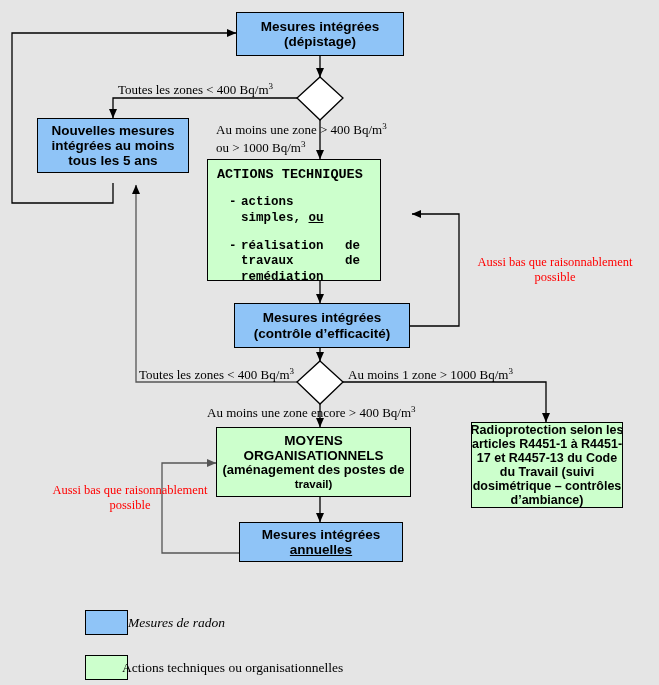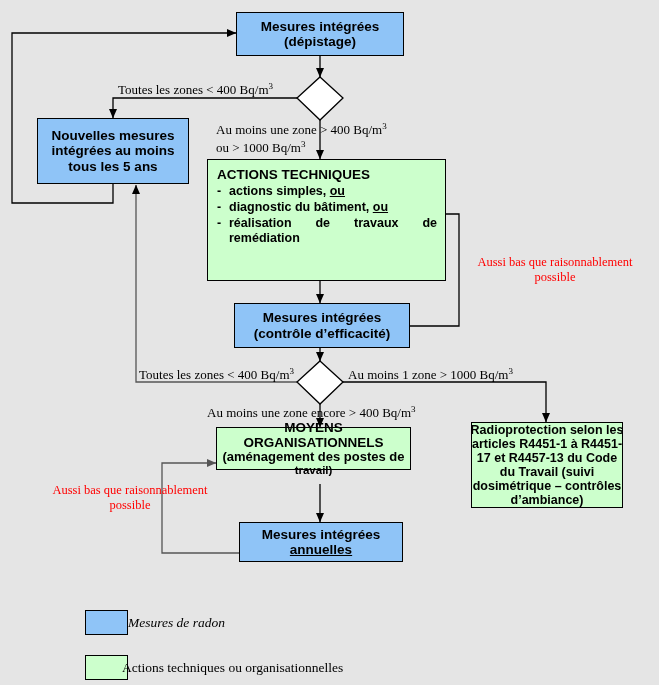--- a/index.html
+++ b/index.html
@@ -62,21 +62,21 @@
   }
   .actions-list {
     list-style: none;
     margin: 0;
     padding: 0;
   }
   .actions-list li {
     display: block;
     position: relative;
     padding-left: 12px;
-    margin: 0;
+    margin: 12px;
     font-weight: bold;
   }
   .actions-list li::before {
     content: "-";
     position: absolute;
     left: 0;
     top: 0;
   }
   .actions-list li.just {
     text-align: justify;
@@ -165,41 +165,40 @@
     <polygon points="320,77 343,98 320,120 297,98" fill="#ffffff" stroke="#000000" stroke-width="1.3"></polygon>
 
     <polygon points="320,361 343,382 320,404 297,382" fill="#ffffff" stroke="#000000" stroke-width="1.3"></polygon>
   </svg>
 
   <div class="node blue" style="left:236px; top:12px; width:168px; height:44px; font-size:13.5px;">
     <span class="node-line">Mesures intégrées</span>
     <span class="node-line">(dépistage)</span>
   </div>
 
-  <div class="node blue" style="left:37px; top:118px; width:152px; height:66px; font-size:13.5px;">
+  <div class="node blue" style="left:37px; top:118px; width:152px; height:55px; font-size:13.5px;">
     <span class="node-line">Nouvelles mesures</span>
     <span class="node-line">intégrées au moins</span>
     <span class="node-line">tous les 5 ans</span>
   </div>
 
-  <div class="node green actions" style="left:207px; top:159px; width:239px; height:122px;">
+  <div class="node green actions" style="left:207px; top:159px; width:174px; height:122px;font-family:Liberation Mono, monospace;">
     <span class="actions-title">ACTIONS TECHNIQUES</span>
     <ul class="actions-list">
       <li><span>actions simples, </span><span class="u">ou</span></li>
-      <li><span>diagnostic du bâtiment, </span><span class="u">ou</span></li>
       <li class="just"><span>réalisation de travaux de remédiation</span></li>
     </ul>
   </div>
 
   <div class="node blue" style="left:234px; top:303px; width:176px; height:45px; font-size:13.5px;">
     <span class="node-line">Mesures intégrées</span>
     <span class="node-line">(contrôle d’efficacité)</span>
   </div>
 
-  <div class="node green" style="left:216px; top:427px; width:195px; height:43px; font-size:12.5px;">
+  <div class="node green" style="left:216px; top:427px; width:195px; height:70px; font-size:12.5px;">
     <span class="node-line" style="font-size:13.5px;">MOYENS</span>
     <span class="node-line" style="font-size:13.5px;">ORGANISATIONNELS</span>
     <span class="node-line" style="font-size:13px;">(aménagement des postes de</span>
     <span class="node-line" style="font-size:11.5px;">travail)</span>
   </div>
 
   <div class="node blue" style="left:239px; top:522px; width:164px; height:40px; font-size:13.5px;">
     <span class="node-line">Mesures intégrées</span>
     <span class="node-line u">annuelles</span>
   </div>

